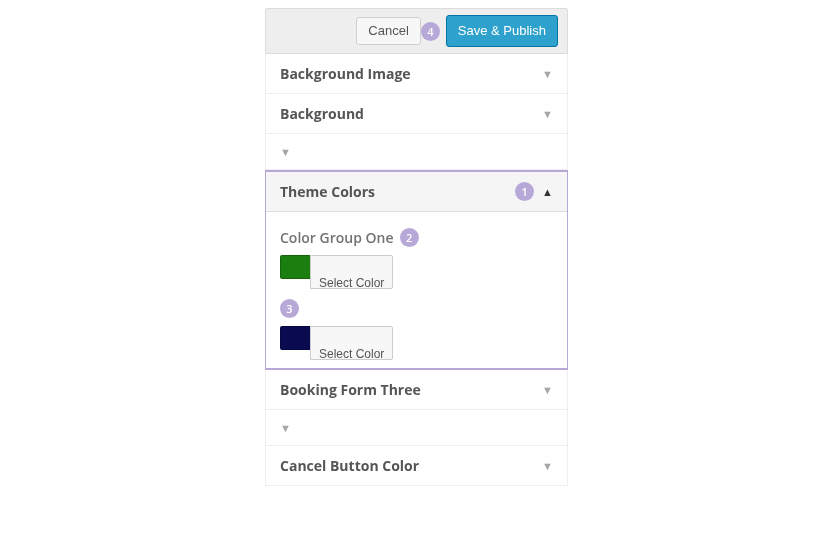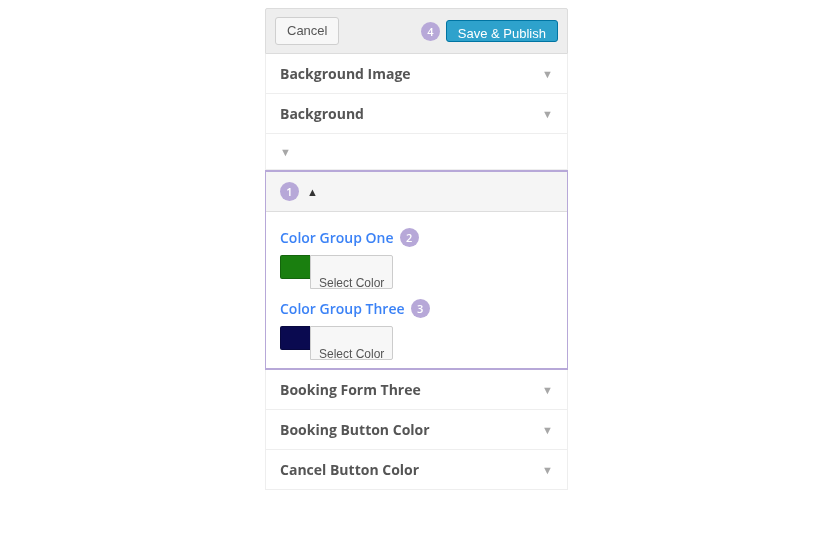--- a/index.html
+++ b/index.html
@@ -19,21 +19,21 @@
     width: 303px;
     height: 518px;
     overflow: hidden;
   }
   .header-bar {
     background: #eeeeee;
     border: 1px solid #dcdcdc;
     border-radius: 2px 2px 0 0;
     padding: 20px 9px;
     display: flex;
-    justify-content: space-between;
+    justify-content: flex-end;
     align-items: center;
     height: 46px;
   }
   .btn-cancel {
     background: #f7f7f7;
     border: 1px solid #cfcfcf;
     border-radius: 3px;
     color: #555;
     font-size: 13px;
     padding: 5px 11px;
@@ -42,21 +42,21 @@
     cursor: pointer;
   }
   .right-group { display: flex; align-items: center; gap: 6px; }
   .btn-save {
     background: #2ea2cc;
     color: #fff;
     border: 1px solid #0074a2;
     border-radius: 3px;
     font-size: 13px;
     padding: 5px 11px;
-    height: 22px;
+    height: 32px;
     line-height: 16px;
     cursor: pointer;
     font-weight: 400;
   }
   .num-badge {
     display: inline-flex;
     align-items: center;
     justify-content: center;
     width: 19px;
     height: 19px;
@@ -116,21 +116,21 @@
   }
   .cg { margin-bottom: 20px; }
   .cg:last-child { margin-bottom: 0; }
   .cg-label-row {
     display: flex;
     align-items: center;
     gap: 6px;
     margin-bottom: 8px;
   }
   .cg-label {
-    color: #3b82f6;
+    color: #737373;
     font-size: 14px;
     font-weight: 600;
   }
   .swatch-row {
     display: flex;
     align-items: stretch;
     height: 24px;
   }
   .swatch {
     width: 30px;
@@ -173,59 +173,58 @@
       <span class="acc-title">Background</span>
       <span class="chev-down">▼</span>
     </div>
 
     <div class="acc-item">
       <span class="chev-down">▼</span>
     </div>
 
     <div class="highlight-box">
       <div class="acc-item">
+        <span class="acc-title">Theme Colors</span>
         <div class="acc-right">
           <span class="num-badge">1</span>
           <span class="chev-up">▲</span>
         </div>
       </div>
       <div class="color-body">
 
         <div class="cg">
           <div class="cg-label-row">
             <span class="cg-label">Color Group One</span>
             <span class="num-badge">2</span>
           </div>
           <div class="swatch-row">
             <div class="swatch" style="background:#1a7f0f"></div>
             <button class="select-color-btn">Select Color</button>
           </div>
         </div>
 
         <div class="cg">
           <div class="cg-label-row">
-            <span class="cg-label">Color Group Three</span>
             <span class="num-badge">3</span>
           </div>
           <div class="swatch-row">
             <div class="swatch" style="background:#0a0a50"></div>
             <button class="select-color-btn">Select Color</button>
           </div>
         </div>
 
       </div>
     </div>
 
     <div class="acc-item">
       <span class="acc-title">Booking Form Three</span>
       <span class="chev-down">▼</span>
     </div>
 
     <div class="acc-item">
-      <span class="acc-title">Booking Button Color</span>
       <span class="chev-down">▼</span>
     </div>
 
     <div class="acc-item">
       <span class="acc-title">Cancel Button Color</span>
       <span class="chev-down">▼</span>
     </div>
 
   </div>
 

